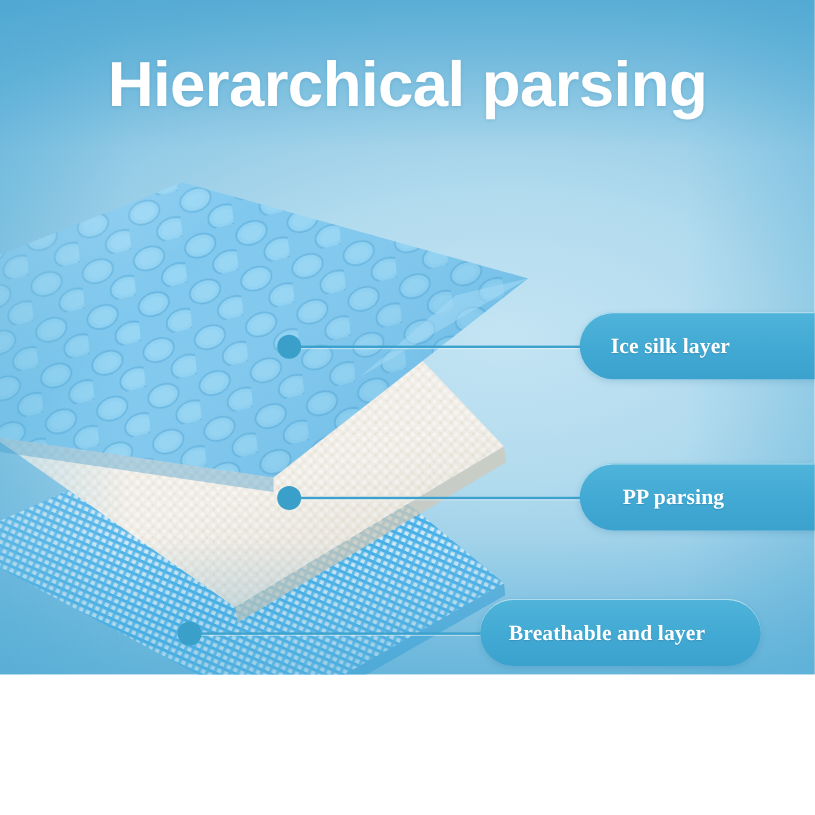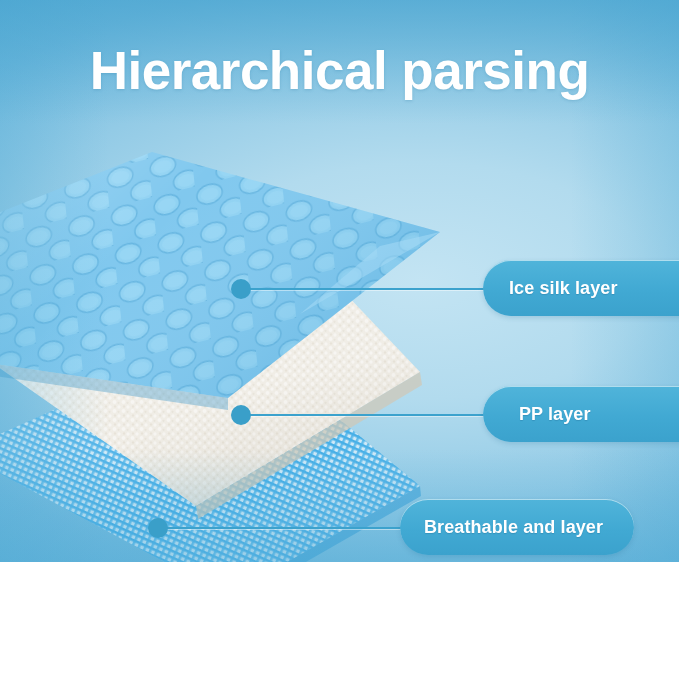--- a/index.html
+++ b/index.html
@@ -51,21 +51,21 @@
     position:absolute;top:-28px;
     height:56px;border-radius:28px;
     background:linear-gradient(to bottom,#50b4da 0%,#41a9d3 55%,#3ba2cd 100%);
     box-shadow:0 1px 0 rgba(255,255,255,.55) inset,
                0 2px 5px rgba(40,110,150,.20);
     display:flex;align-items:center;
     color:#ffffff;font-size:18px;font-weight:bold;
     letter-spacing:.1px;white-space:nowrap;
     text-shadow:0 1px 1px rgba(30,100,140,.30);
   }
-  .pill span{display:block;}
+  .pill span{display:block;font-family:Liberation Serif, serif;}
 </style>
 </head>
 <body>
 
 <div id="stage">
 
   <svg id="product" viewBox="0 0 679 679" xmlns="http://www.w3.org/2000/svg">
     <defs>
 
       <pattern id="bubbles" width="44" height="38" patternUnits="userSpaceOnUse" patternTransform="rotate(-14) skewX(-8)">
@@ -139,21 +139,21 @@
     <div class="dot" style="left:231px;"></div>
     <div class="pill" style="left:483px;width:212px;padding-left:26px;">
       <span>Ice silk layer</span>
     </div>
   </div>
 
   <div class="callout" style="left:0;top:414px;">
     <div class="line" style="left:241px;width:265px;"></div>
     <div class="dot" style="left:231px;"></div>
     <div class="pill" style="left:483px;width:196px;padding-left:36px;">
-      <span>PP layer</span>
+      <span>PP parsing</span>
     </div>
   </div>
 
   <div class="callout" style="left:0;top:527px;">
     <div class="line" style="left:158px;width:256px;"></div>
     <div class="dot" style="left:148px;"></div>
     <div class="pill" style="left:400px;width:210px;padding-left:24px;">
       <span>Breathable and layer</span>
     </div>
   </div>

